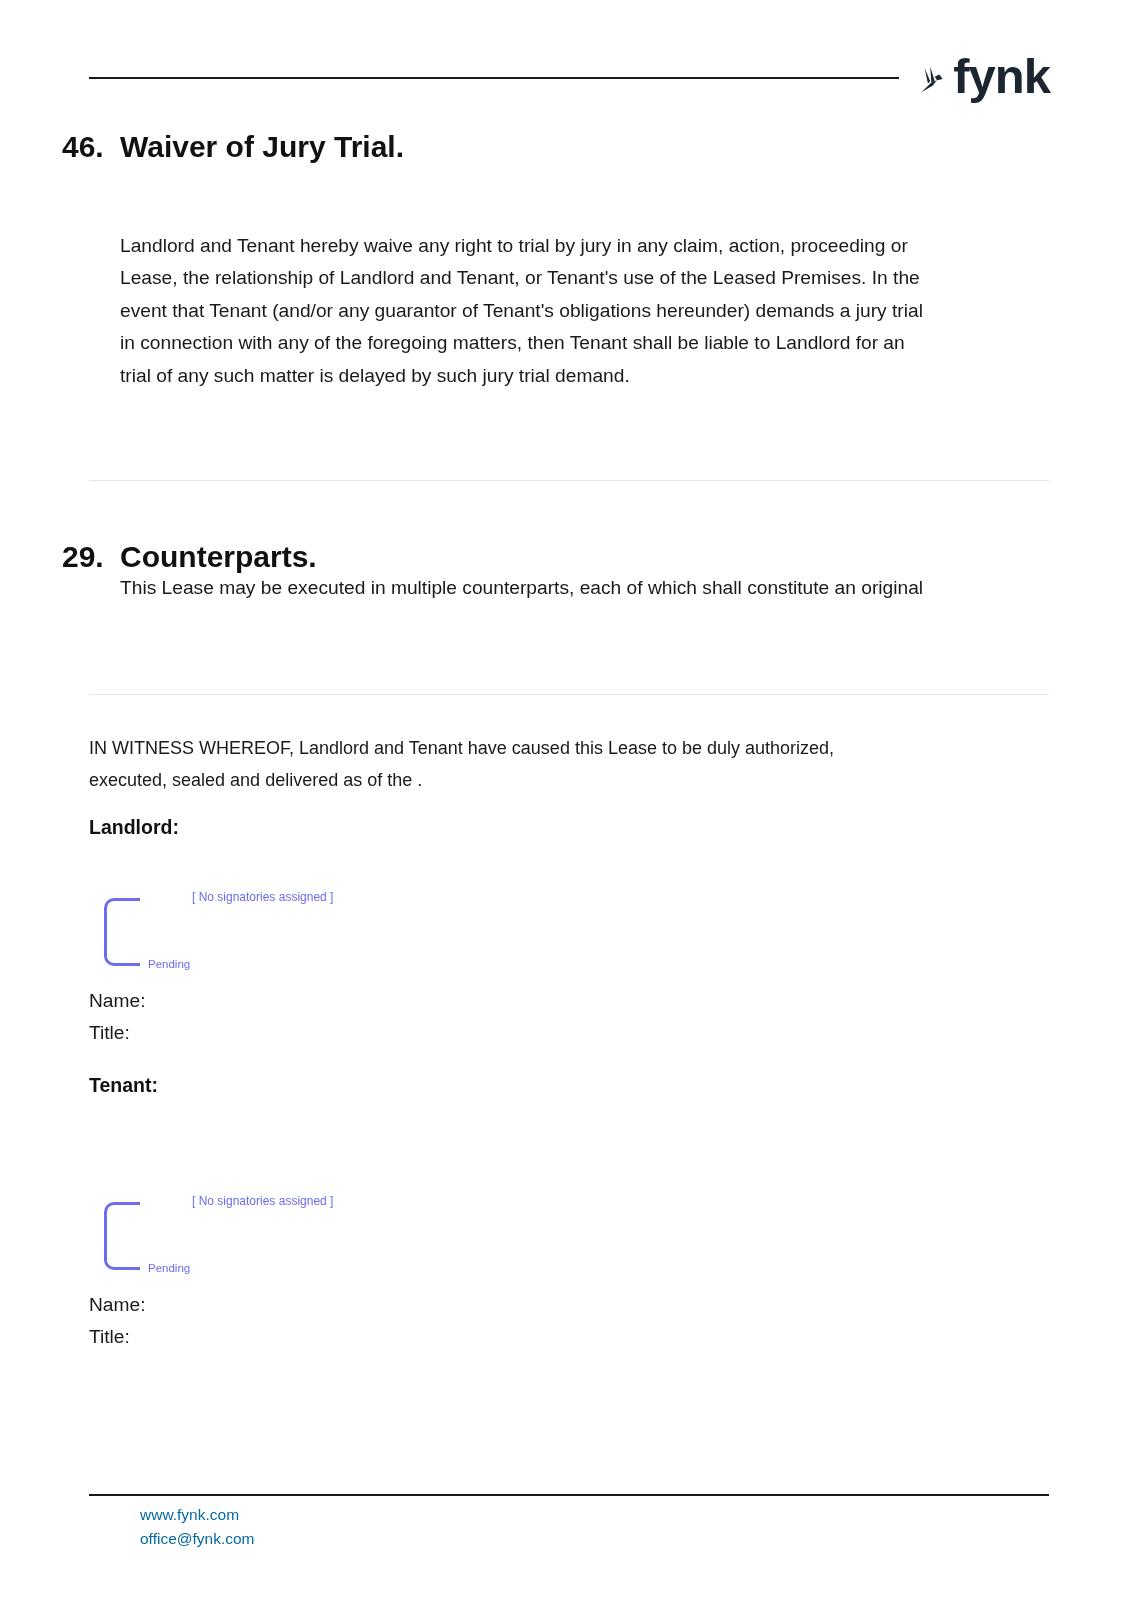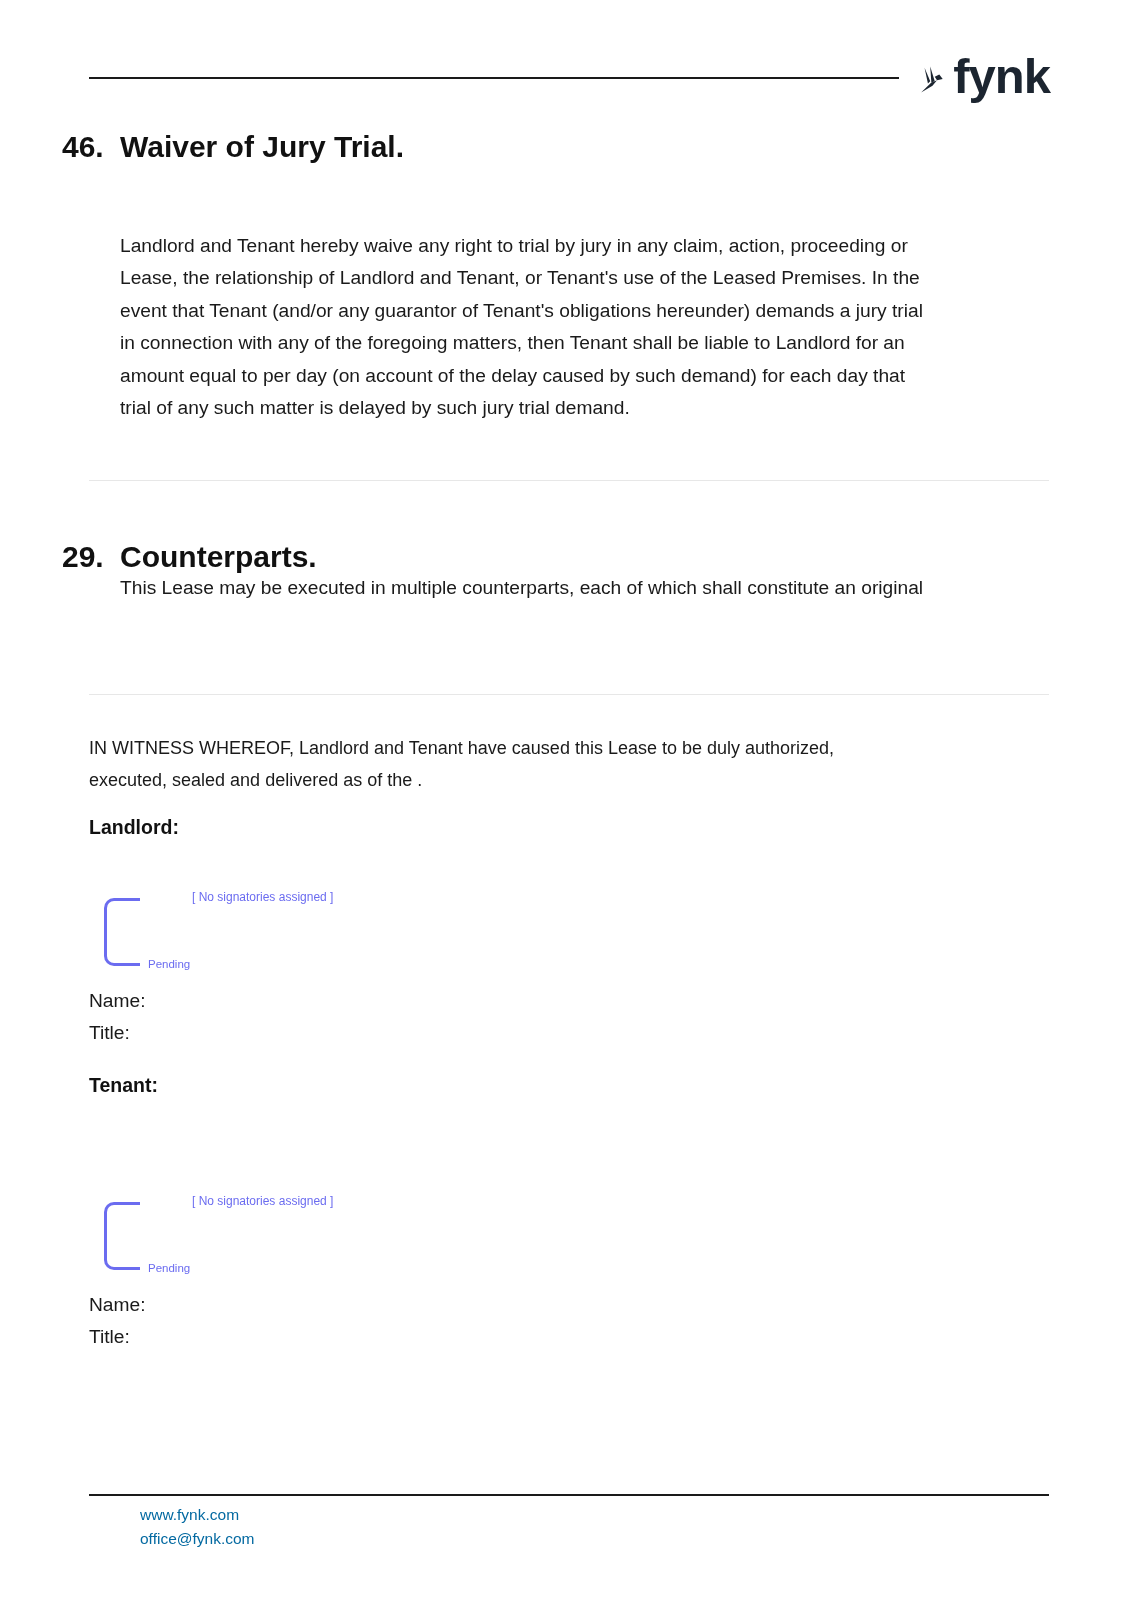--- a/index.html
+++ b/index.html
@@ -89,21 +89,20 @@
 </div>
 
 <div class="section-heading" style="top:130px;">
   <span class="num">46.</span><span>Waiver of Jury Trial.</span>
 </div>
 <div class="section-body" style="top:194px;margin-top:36px;">
   <span class="line">Landlord and Tenant hereby waive any right to trial by jury in any claim, action, proceeding or</span>
   <span class="line">Lease, the relationship of Landlord and Tenant, or Tenant's use of the Leased Premises. In the</span>
   <span class="line">event that Tenant (and/or any guarantor of Tenant's obligations hereunder) demands a jury trial</span>
   <span class="line">in connection with any of the foregoing matters, then Tenant shall be liable to Landlord for an</span>
-  <span class="line">amount equal to per day (on account of the delay caused by such demand) for each day that</span>
   <span class="line">trial of any such matter is delayed by such jury trial demand.</span>
 </div>
 <div class="divider" style="top:480px;"></div>
 
 <div class="section-heading" style="top:540px;">
   <span class="num">29.</span><span>Counterparts.</span>
 </div>
 <div class="section-body" style="top:572px;">
   <span class="line">This Lease may be executed in multiple counterparts, each of which shall constitute an original</span>
 </div>

